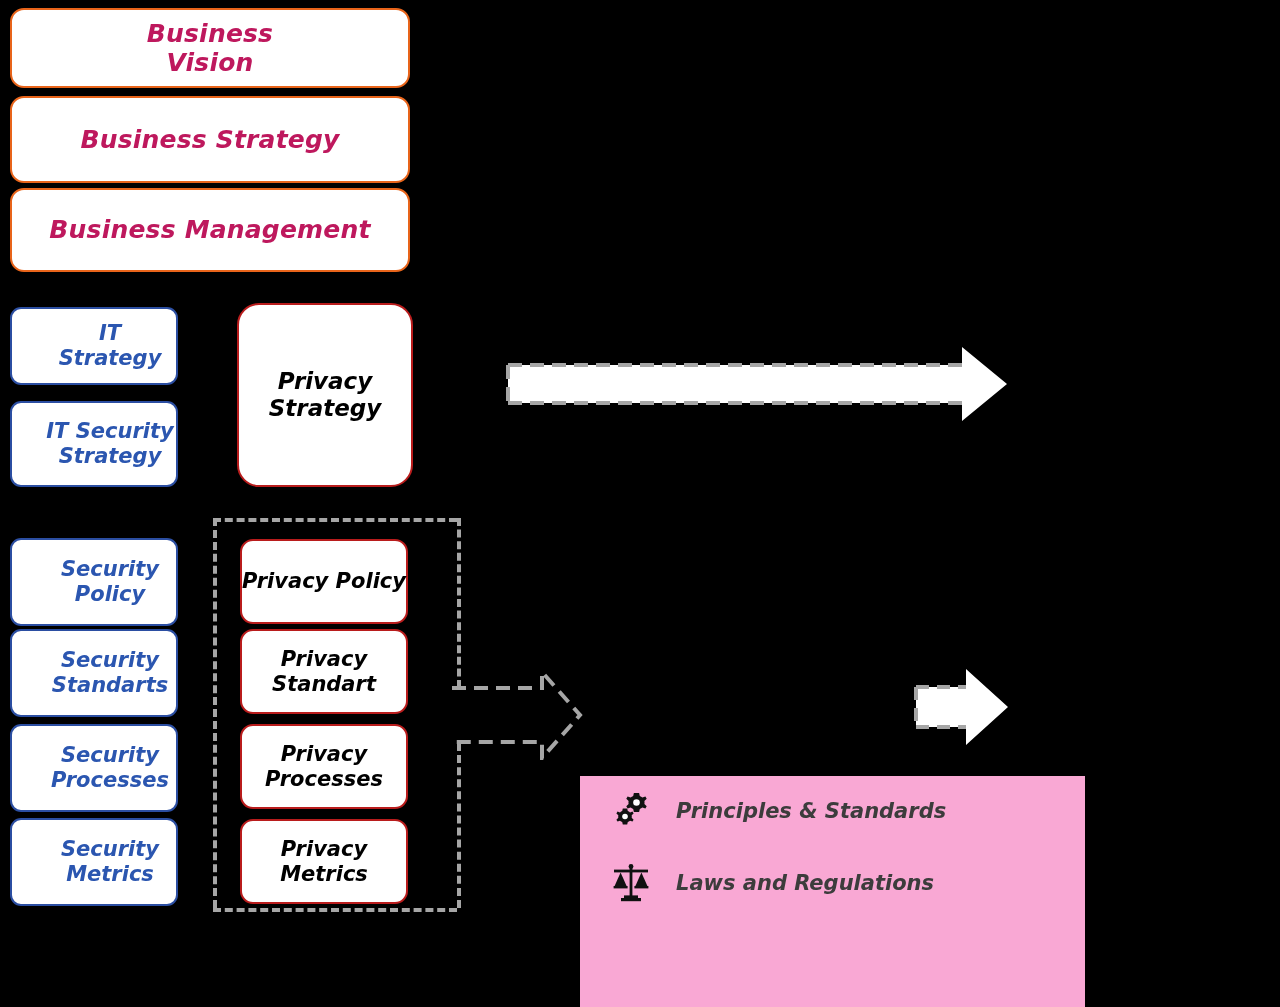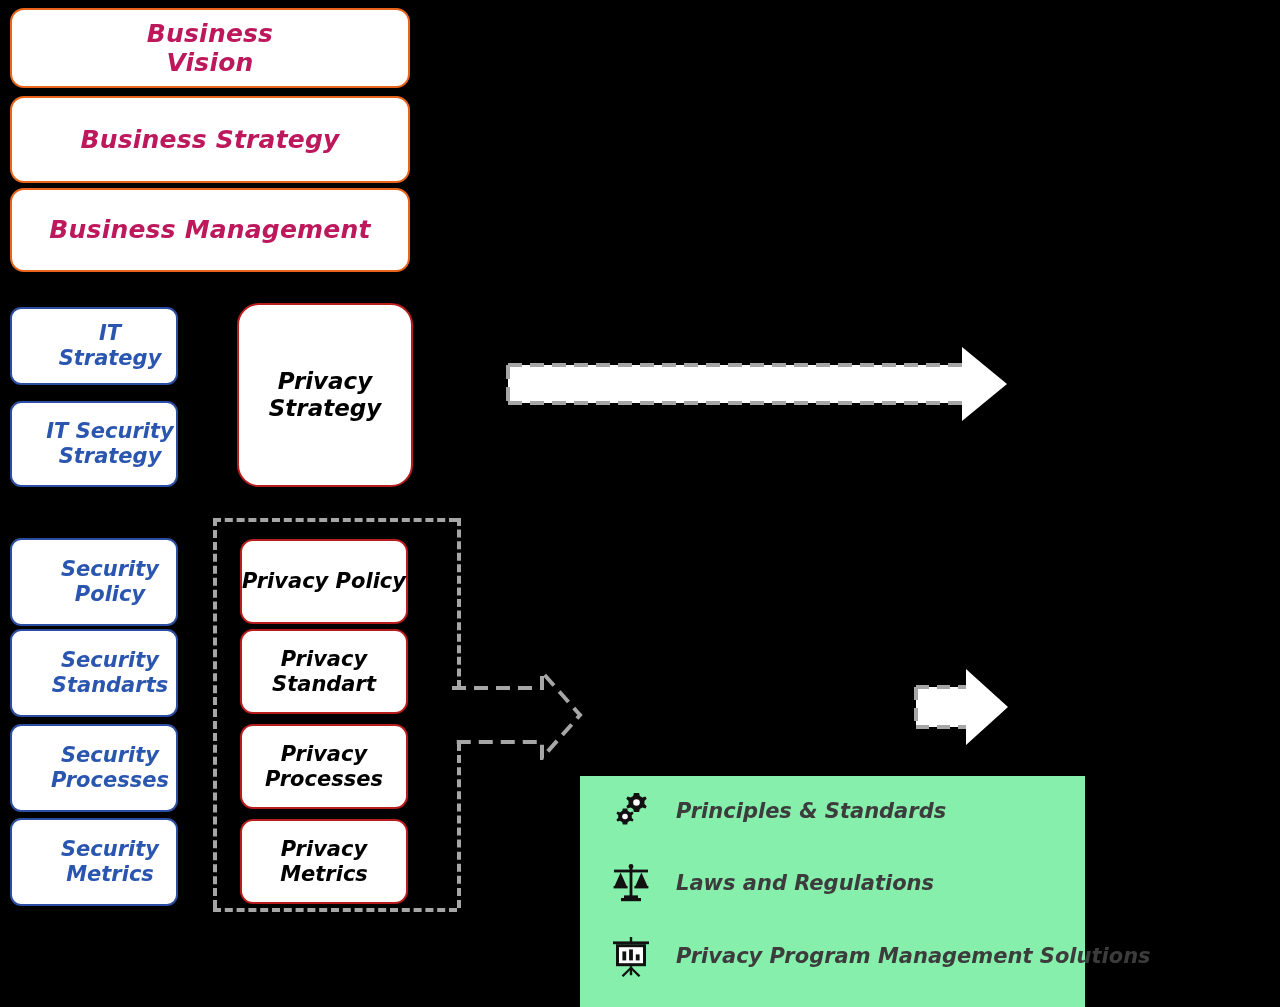--- a/index.html
+++ b/index.html
@@ -78,21 +78,21 @@
   .dg-bottom { border-bottom-width: 4px; }
   .dg-left   { border-left-width: 4px; }
   .dg-right  { border-right-width: 4px; }
 
   
   .arrow-svg { position: absolute; }
 
   
   .legend-panel {
     position: absolute;
-    background: #86efac;
+    background: #f9a8d4;
     box-sizing: border-box;
   }
   .legend-row {
     position: absolute;
     display: flex;
     align-items: center;
     gap: 22px;
   }
   .legend-icon {
     width: 46px;
@@ -222,37 +222,15 @@
             <rect x="25.4" y="25" width="14" height="2.4"></rect>
 
             <rect x="15" y="34.4" width="14" height="3"></rect>
             <rect x="12" y="37" width="20" height="3.2"></rect>
           </g>
         </svg>
       </span>
       <span class="legend-label">Laws and Regulations</span>
     </div>
 
-    <div class="legend-row" style="left:28px; top:157px;">
-      <span class="legend-icon">
-        <svg width="44" height="44" viewBox="0 0 44 44">
-          <g fill="#111111">
-            <rect x="20.8" y="3" width="2.4" height="5"></rect>
-            <rect x="4" y="7.4" width="36" height="2.8"></rect>
-
-            <rect x="7" y="10.2" width="30" height="22"></rect>
-            <rect x="10" y="13.2" width="24" height="16" fill="#ffffff"></rect>
-
-            <rect x="13.4" y="17.4" width="3.8" height="9"></rect>
-            <rect x="20.1" y="15.4" width="3.8" height="11"></rect>
-            <rect x="26.8" y="20.4" width="3.8" height="6"></rect>
-
-            <rect x="20.8" y="32.2" width="2.4" height="9"></rect>
-            <path d="M21.6,32.8 L12.6,41.4 L14.4,43 L22.8,34.6 Z"></path>
-            <path d="M22.4,32.8 L31.4,41.4 L29.6,43 L21.2,34.6 Z"></path>
-          </g>
-        </svg>
-      </span>
-      <span class="legend-label">Privacy Program Management Solutions</span>
-    </div>
   </div>
 
 </div>
 
 </body></html>

